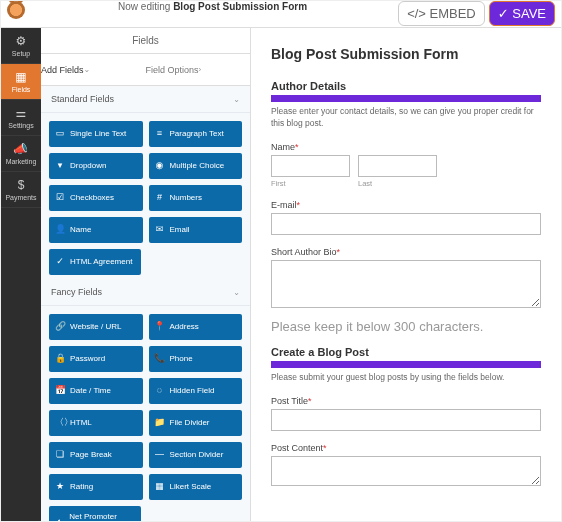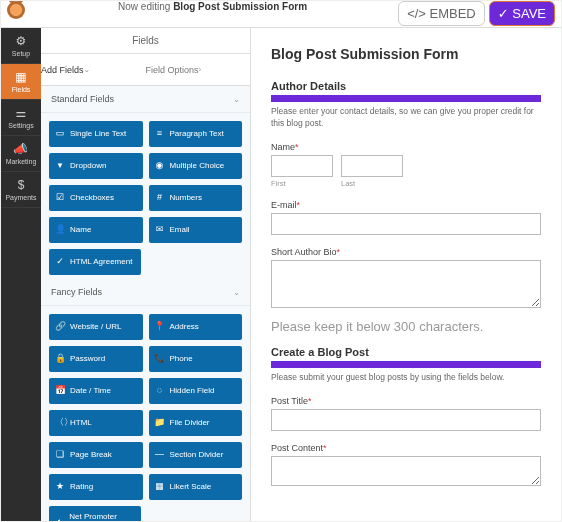--- a/index.html
+++ b/index.html
@@ -38,21 +38,21 @@
 
 .preview { flex: 1; background: #fff; overflow-y: auto; padding: 18px 20px; }
 .preview h2 { font-size: 14px; color: #333; font-weight: 600; margin-bottom: 18px; }
 .preview h3 { font-size: 11px; color: #333; font-weight: bold; border-bottom: 7px solid #6d28d9; padding-bottom: 3px; margin-bottom: 4px; }
 .desc { font-size: 8.5px; color: #666; margin-bottom: 12px; line-height: 1.4; }
 .flabel { font-size: 9px; color: #444; margin-bottom: 3px; display: block; }
 .req { color: #d63638; }
 .inp { width: 100%; border: 1px solid #bbb; height: 22px; font-size: 9px; padding: 2px 4px; }
 .ta { width: 100%; border: 1px solid #bbb; height: 48px; font-size: 9px; padding: 4px; resize: both; }
 .name-row { display: flex; gap: 8px; }
-.name-col { width: 62px; }
+.name-col { width: 79px; }
 .sub { font-size: 7.5px; color: #999; margin-top: 2px; }
 .fgroup { margin-bottom: 12px; }
 .helper { font-size: 13px; color: #999; margin-top: 9px; }
 
 ::-webkit-scrollbar { width: 0; height: 0; }
 </style>
 </head>
 <body>
 
 <div class="topbar">

